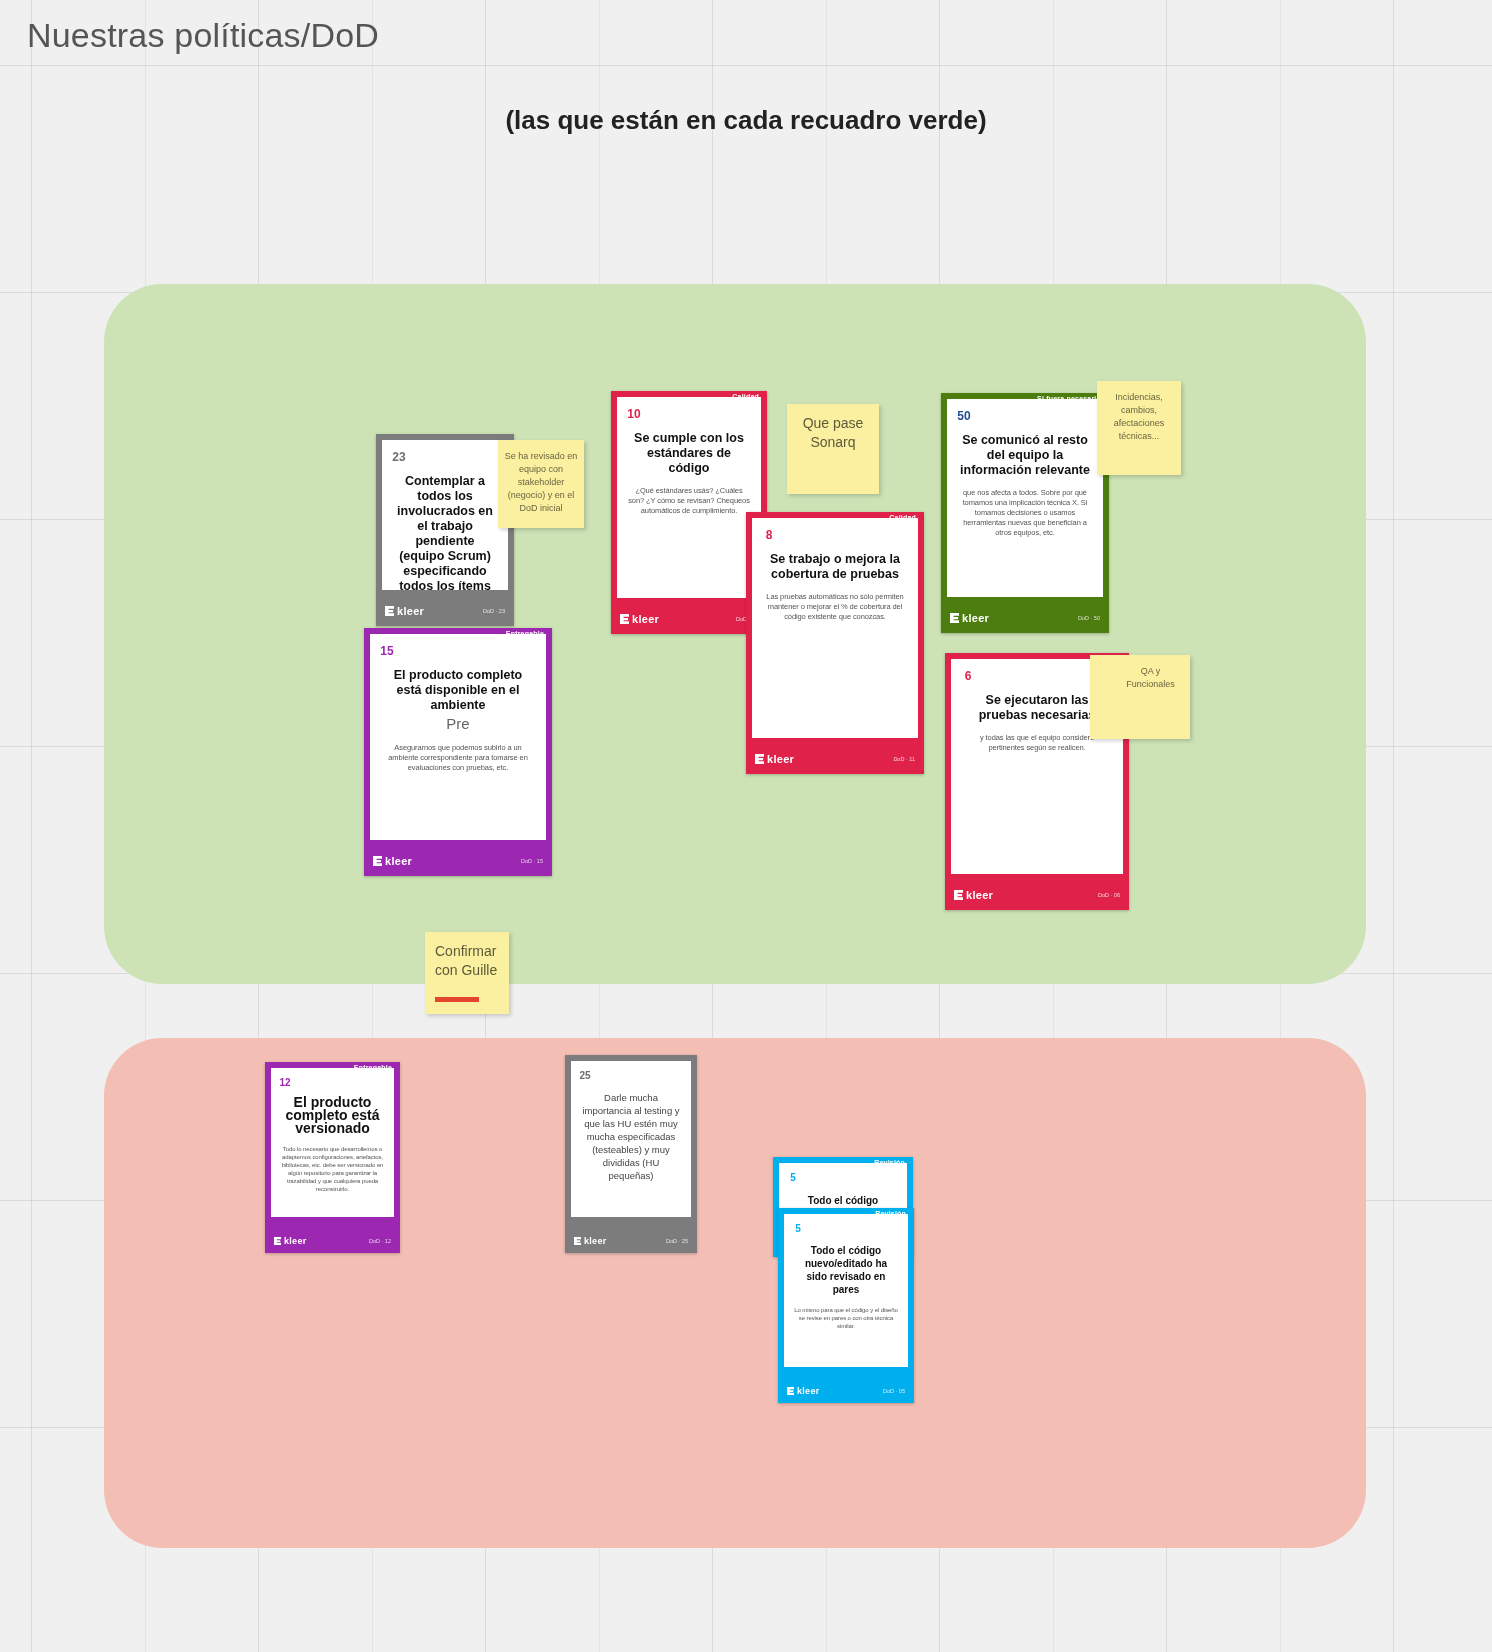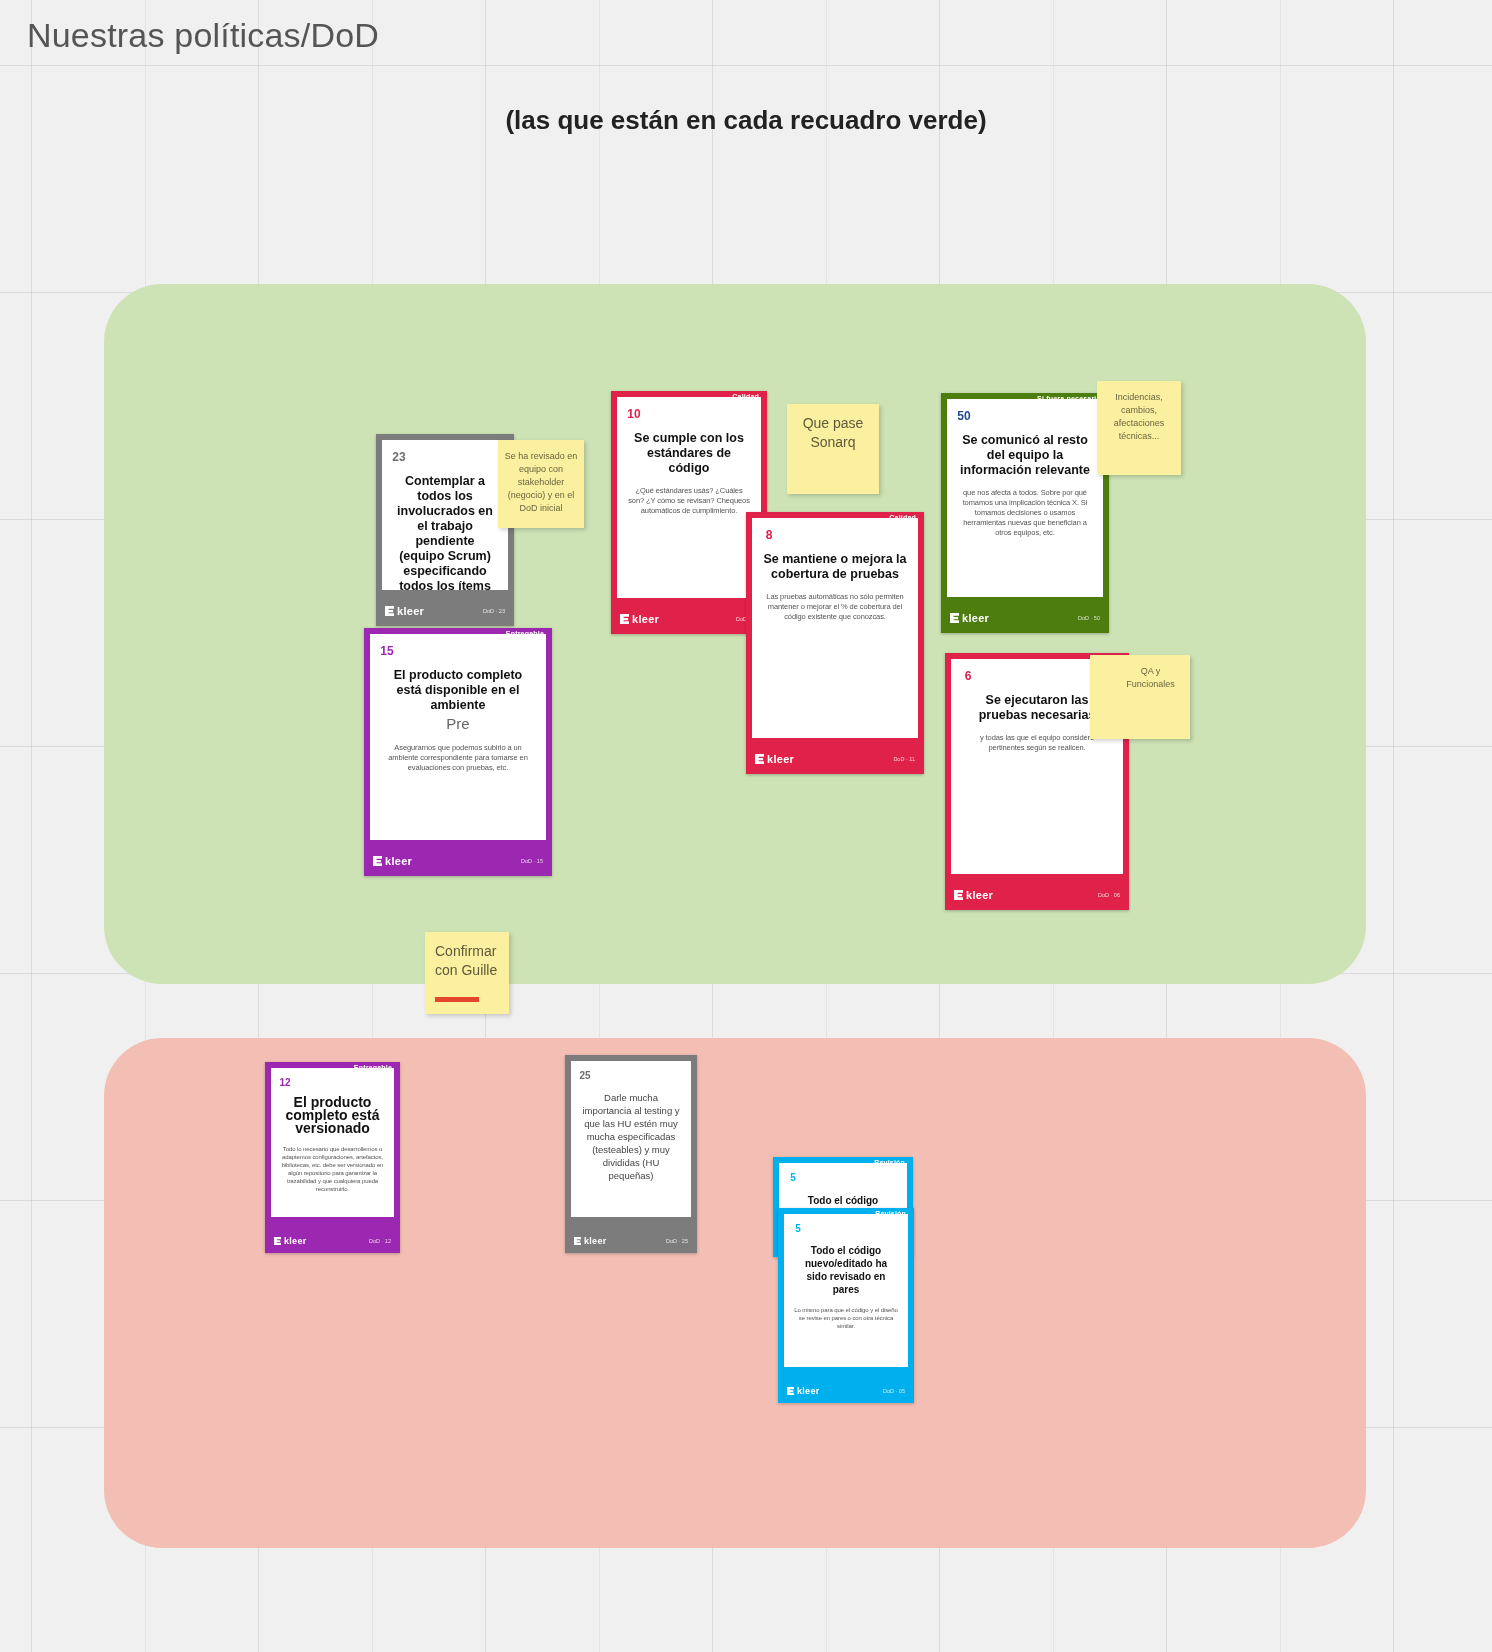--- a/index.html
+++ b/index.html
@@ -158,21 +158,21 @@
 </div>
 
 <div class="sticky small" style="left:1097px;top:381px;width:84px;height:94px;">
   <span>Incidencias, cambios, afectaciones técnicas...</span>
 </div>
 
 <div class="card c-red" style="left:746px;top:512px;width:178px;height:262px;">
   <div class="cat">Calidad</div>
   <div class="badge">8</div>
   <div class="inner">
-    <div class="title">Se mantiene o mejora la cobertura de pruebas</div>
+    <div class="title">Se trabajo o mejora la cobertura de pruebas</div>
     <div class="body">Las pruebas automáticas no sólo permiten mantener o mejorar el % de cobertura del código existente que conozcas.</div>
   </div>
   <div class="foot">
     <span class="brand"><i></i><span>kleer</span></span>
     <span class="code">DoD · 11</span>
   </div>
 </div>
 
 <div class="card c-purple" style="left:364px;top:628px;width:188px;height:248px;">
   <div class="cat">Entregable</div>

